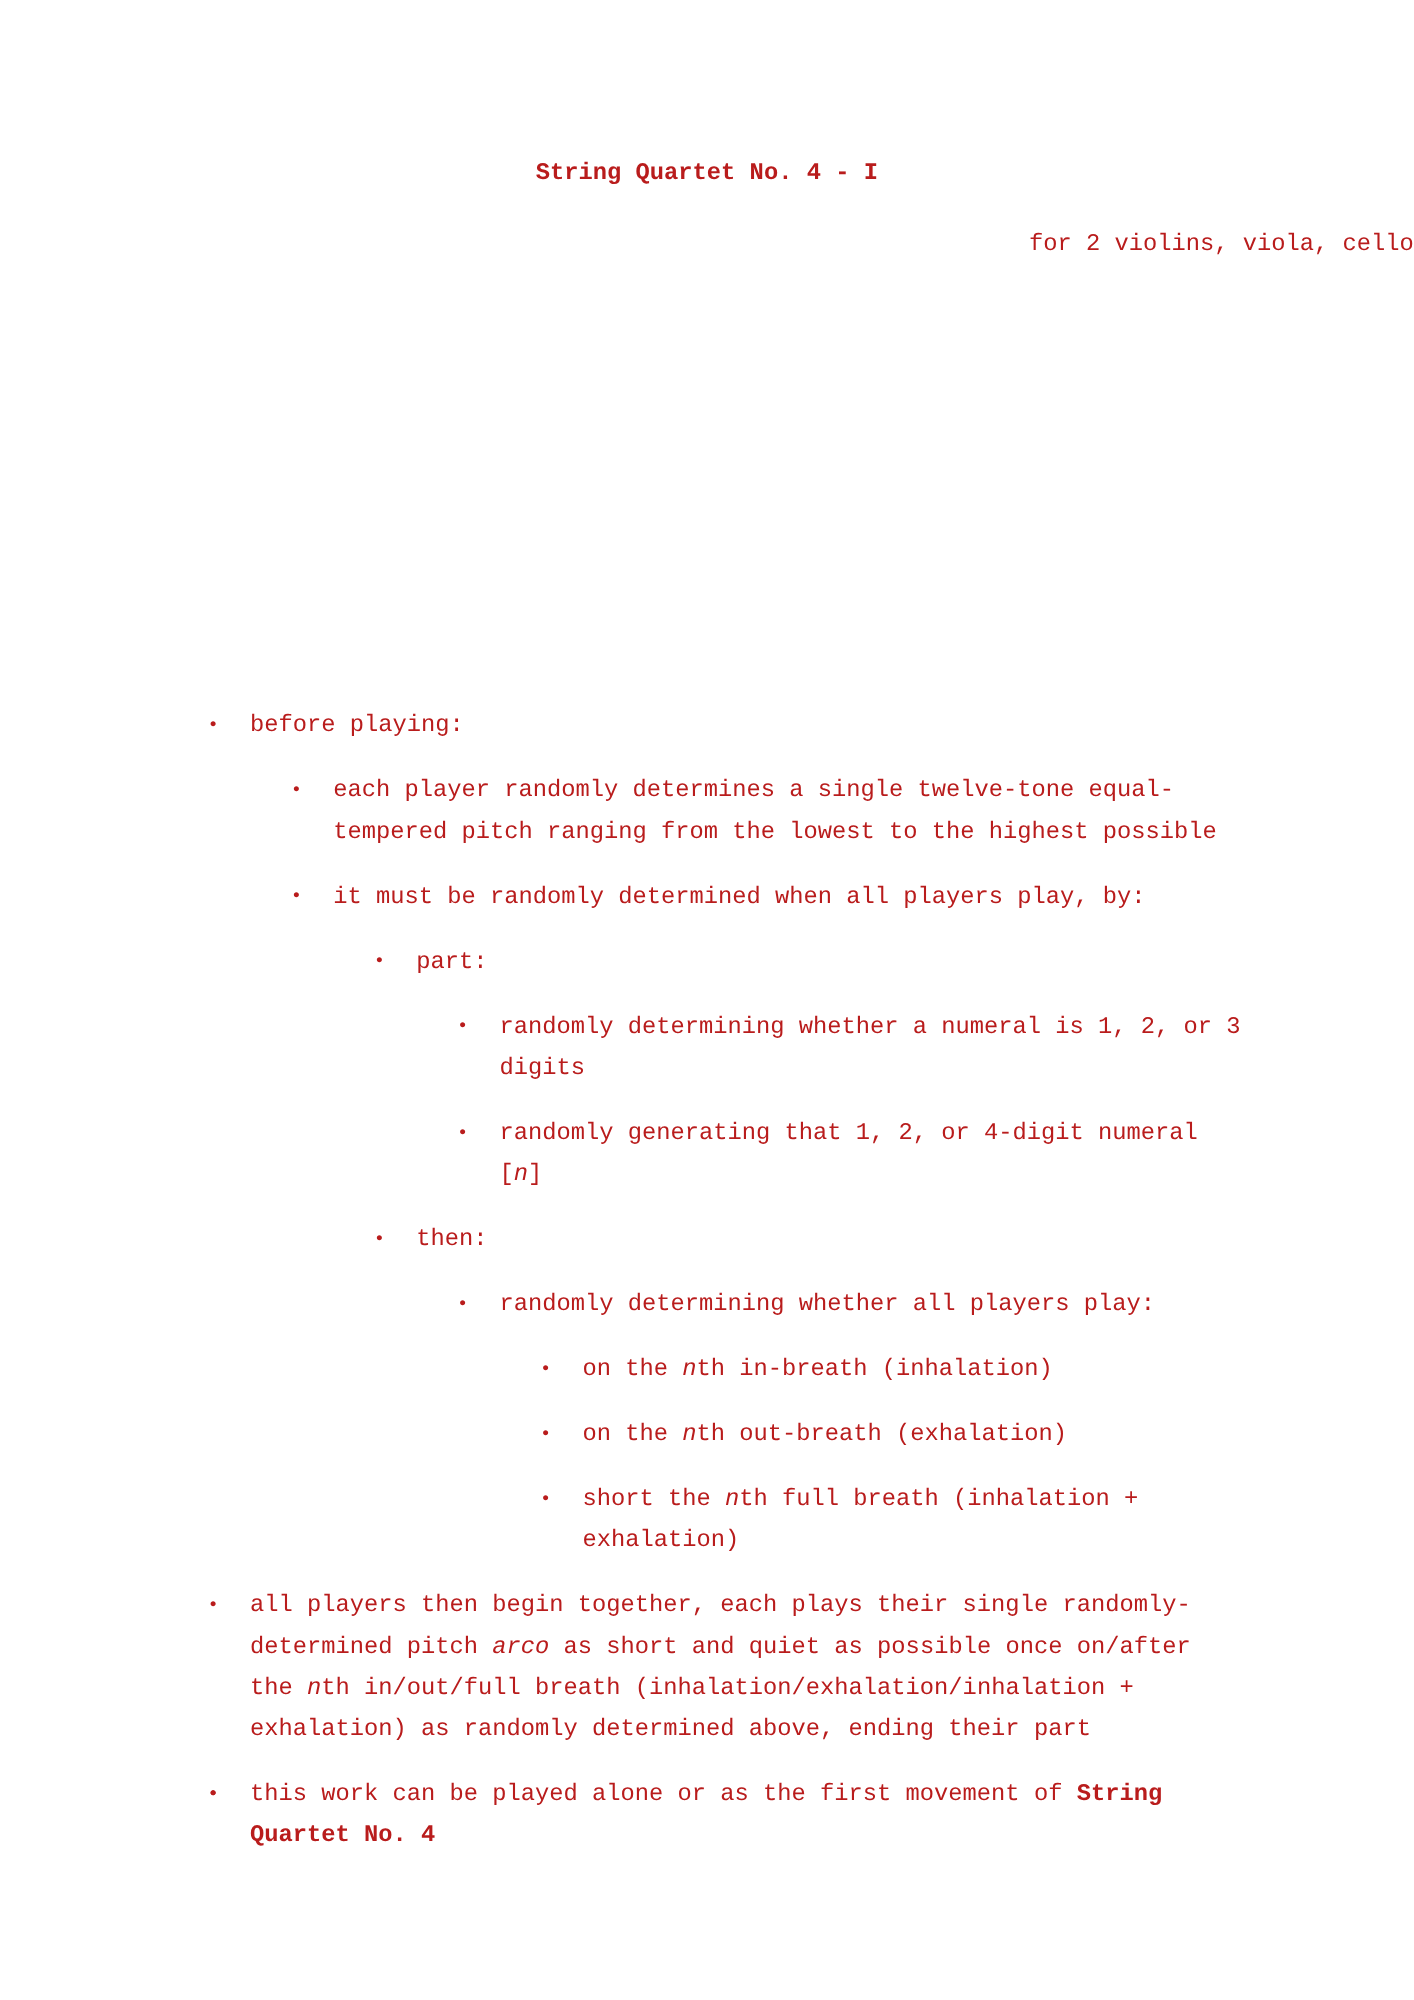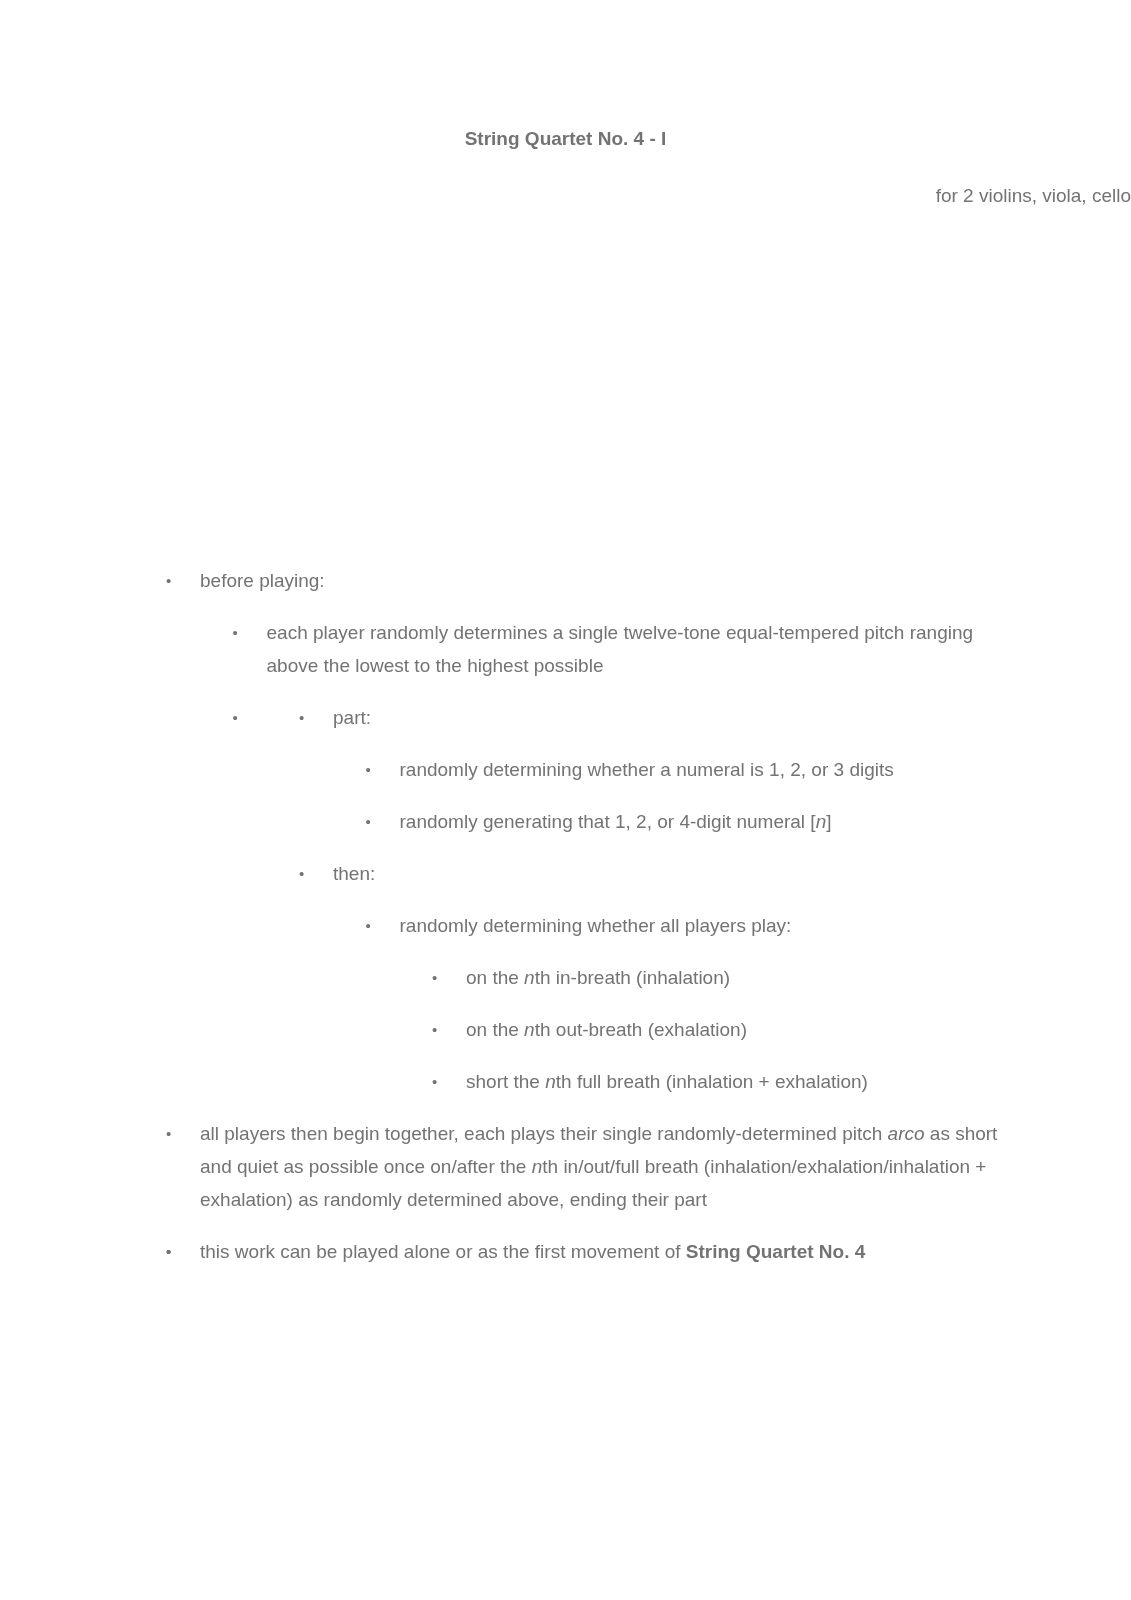--- a/index.html
+++ b/index.html
@@ -5,22 +5,22 @@
   html, body {
     margin: 0;
     padding: 0;
     background: #ffffff;
   }
   .page {
     position: relative;
     width: 1131px;
     height: 1600px;
     background: #ffffff;
-    color: #737373;
-    font-family: Liberation Sans, sans-serif;
+    color: #b91c1c;
+    font-family: Liberation Mono, monospace;
     font-size: 19px;
     line-height: 33px;
     overflow: hidden;
     box-sizing: border-box;
   }
   .header {
     padding-top: 122px;
     text-align: center;
   }
   .doc-title {
@@ -57,22 +57,22 @@
 <body>
 
 <div class="page">
   <div class="header">
     <div class="doc-title">String Quartet No. 4 - I</div>
     <div class="doc-subtitle">for 2 violins, viola, cello</div>
   </div>
   <div class="spacer"></div>
   <div class="instructions">
       <div class="list-item" style="padding-left: 34px;"><span class="bullet" style="left: 0px;">•</span><span><span class="run-normal">before playing:</span></span></div>
-      <div class="list-item" style="padding-left: 100.5px;"><span class="bullet" style="left: 66.5px;">•</span><span><span class="run-normal">each player randomly determines a single twelve-tone equal-tempered pitch ranging above the lowest to the highest possible</span></span></div>
-      <div class="list-item" style="padding-left: 100.5px;"><span class="bullet" style="left: 66.5px;">•</span></div>
+      <div class="list-item" style="padding-left: 100.5px;"><span class="bullet" style="left: 66.5px;">•</span><span><span class="run-normal">each player randomly determines a single twelve-tone equal-tempered pitch ranging from the lowest to the highest possible</span></span></div>
+      <div class="list-item" style="padding-left: 100.5px;"><span class="bullet" style="left: 66.5px;">•</span><span><span class="run-normal">it must be randomly determined when all players play, by:</span></span></div>
       <div class="list-item" style="padding-left: 167px;"><span class="bullet" style="left: 133px;">•</span><span><span class="run-normal">part:</span></span></div>
       <div class="list-item" style="padding-left: 233.5px;"><span class="bullet" style="left: 199.5px;">•</span><span><span class="run-normal">randomly determining whether a numeral is 1, 2, or 3 digits</span></span></div>
       <div class="list-item" style="padding-left: 233.5px;"><span class="bullet" style="left: 199.5px;">•</span><span><span class="run-normal">randomly generating that 1, 2, or 4-digit numeral [</span><span class="run-italic">n</span><span class="run-normal">]</span></span></div>
       <div class="list-item" style="padding-left: 167px;"><span class="bullet" style="left: 133px;">•</span><span><span class="run-normal">then:</span></span></div>
       <div class="list-item" style="padding-left: 233.5px;"><span class="bullet" style="left: 199.5px;">•</span><span><span class="run-normal">randomly determining whether all players play:</span></span></div>
       <div class="list-item" style="padding-left: 300px;"><span class="bullet" style="left: 266px;">•</span><span><span class="run-normal">on the </span><span class="run-italic">n</span><span class="run-normal">th in-breath (inhalation)</span></span></div>
       <div class="list-item" style="padding-left: 300px;"><span class="bullet" style="left: 266px;">•</span><span><span class="run-normal">on the </span><span class="run-italic">n</span><span class="run-normal">th out-breath (exhalation)</span></span></div>
       <div class="list-item" style="padding-left: 300px;"><span class="bullet" style="left: 266px;">•</span><span><span class="run-normal">short the </span><span class="run-italic">n</span><span class="run-normal">th full breath (inhalation + exhalation)</span></span></div>
       <div class="list-item" style="padding-left: 34px;"><span class="bullet" style="left: 0px;">•</span><span><span class="run-normal">all players then begin together, each plays their single randomly-determined pitch </span><span class="run-italic">arco</span><span class="run-normal"> as short and quiet as possible once on/after the </span><span class="run-italic">n</span><span class="run-normal">th in/out/full breath (inhalation/exhalation/inhalation + exhalation) as randomly determined above, ending their part</span></span></div>
       <div class="list-item" style="padding-left: 34px;"><span class="bullet" style="left: 0px;">•</span></div>

